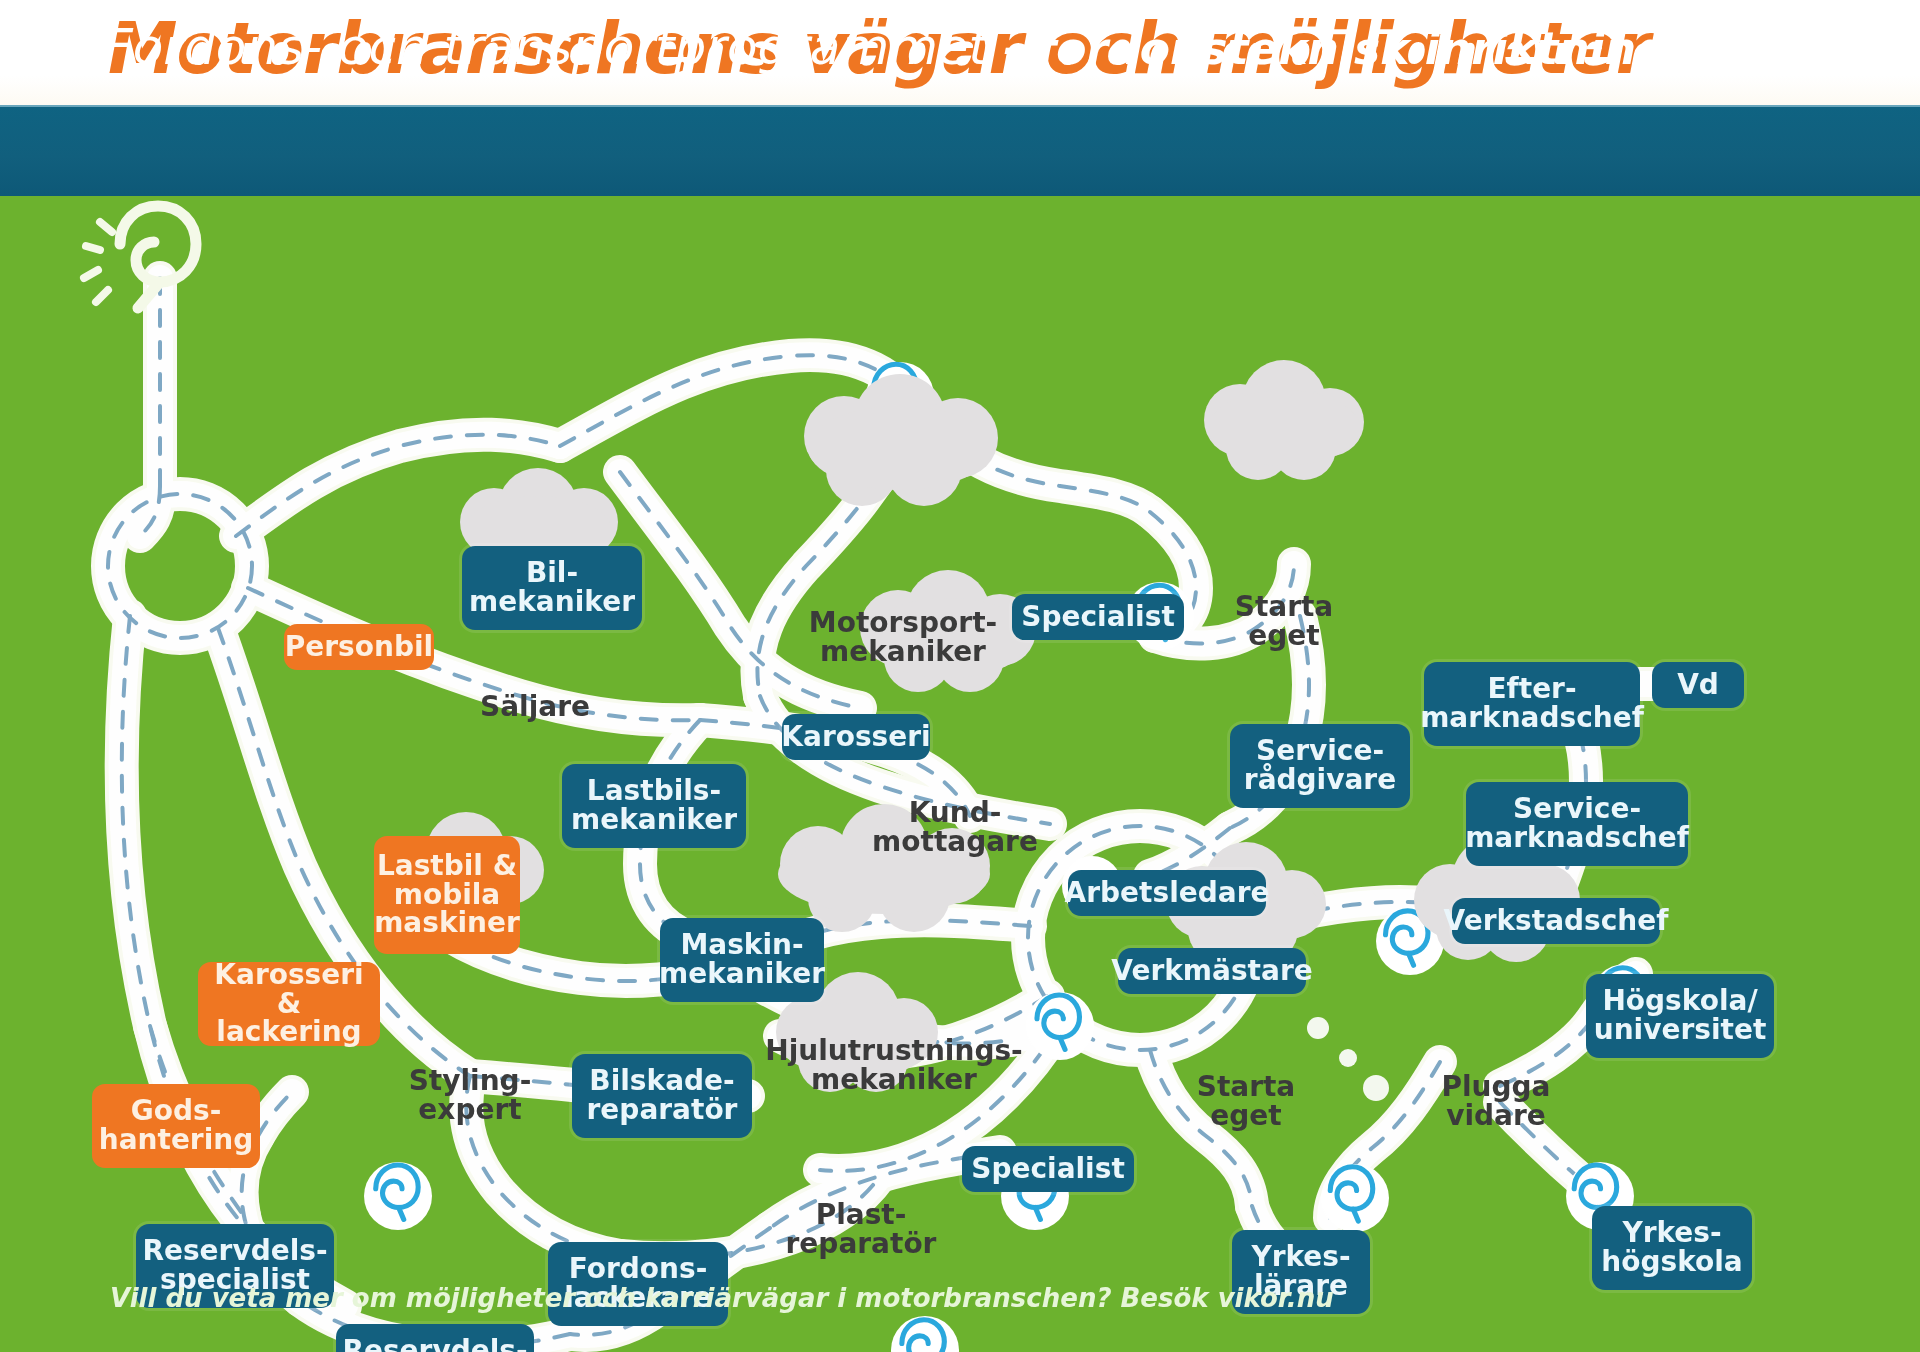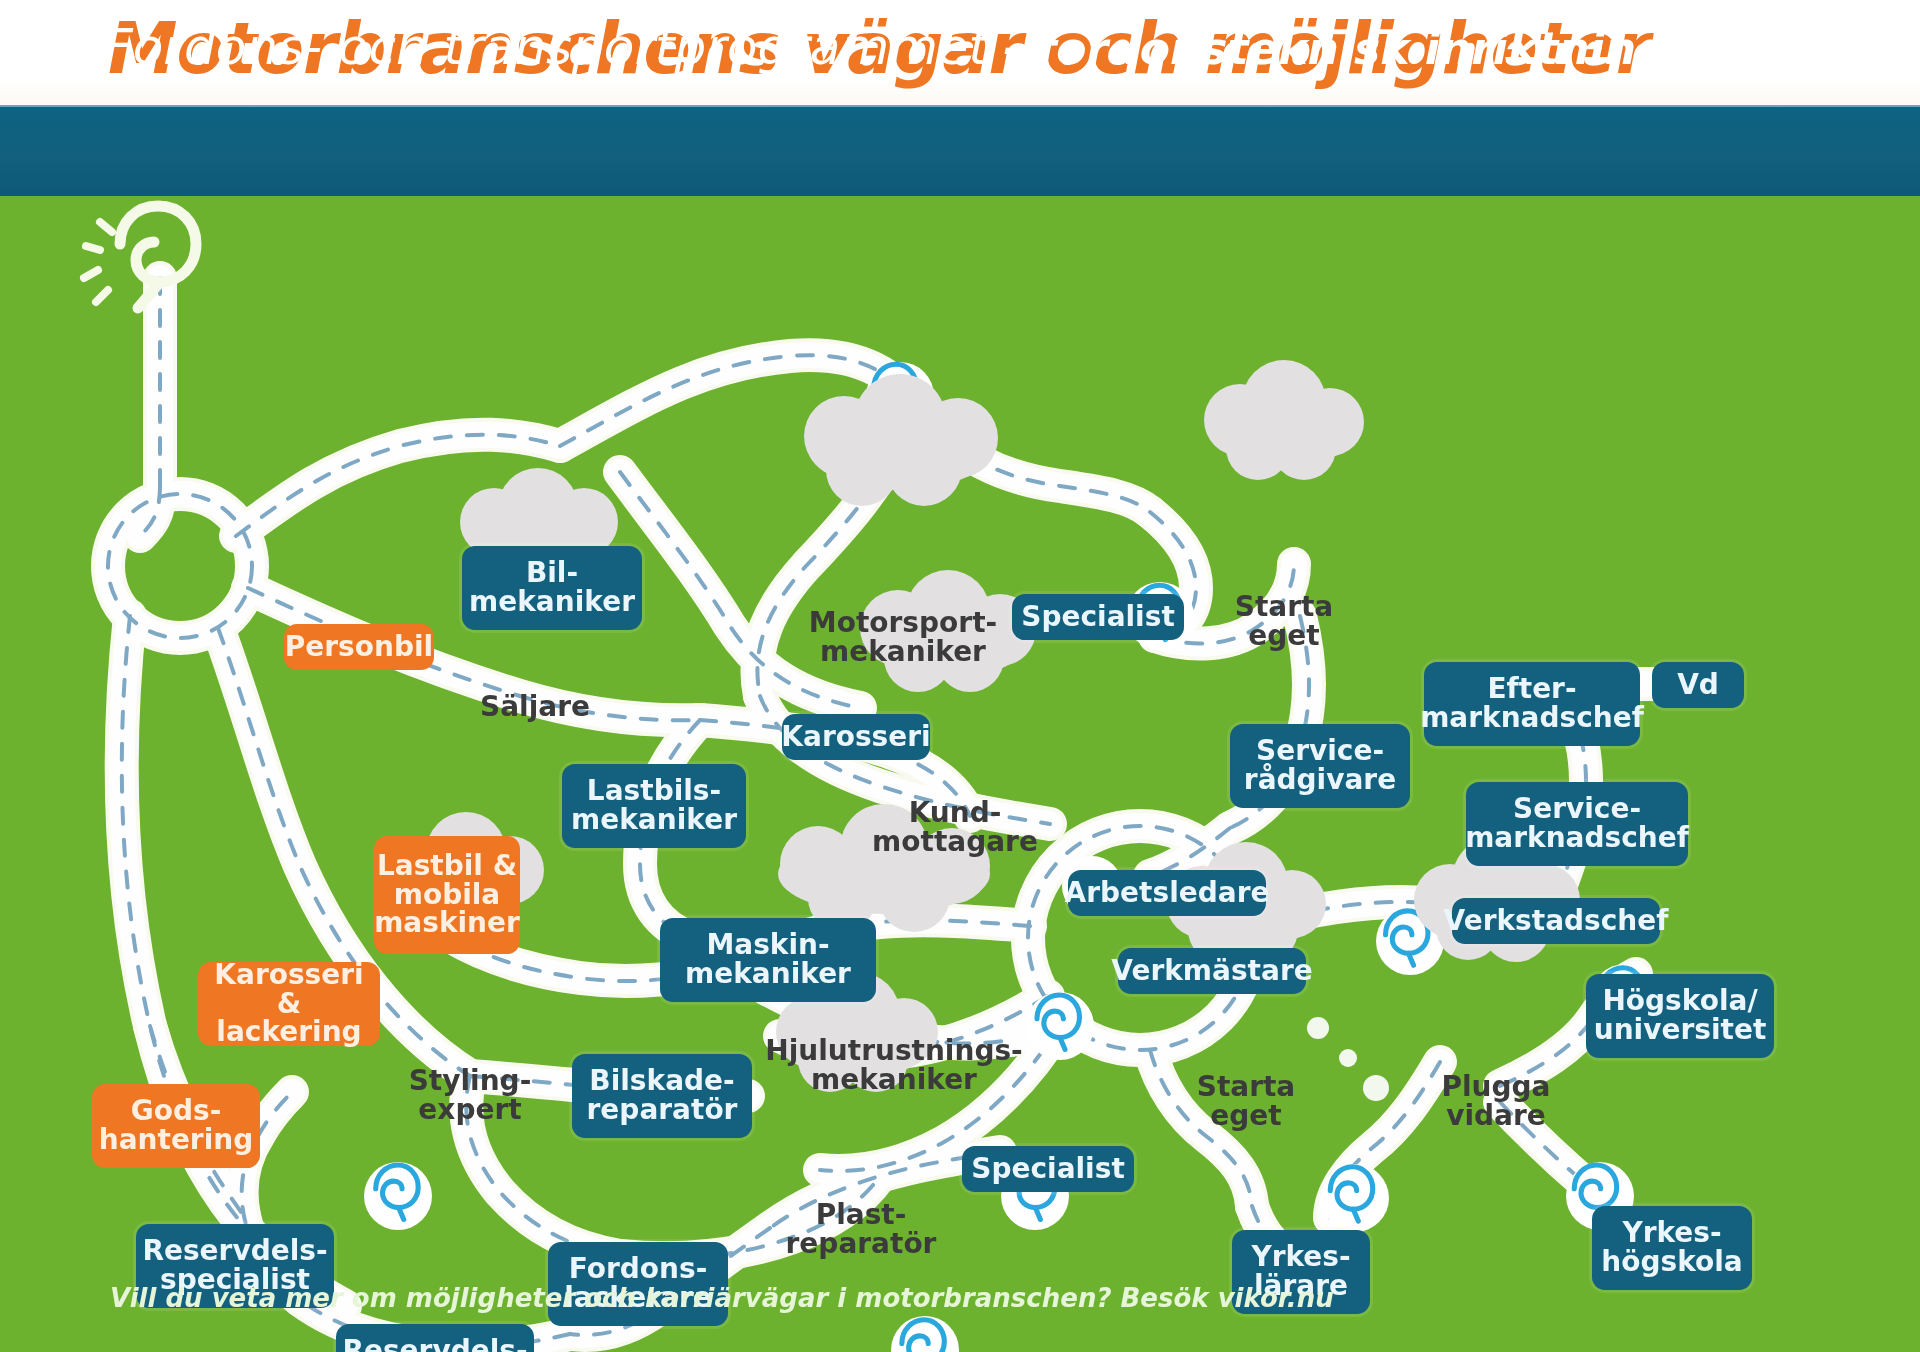--- a/index.html
+++ b/index.html
@@ -417,21 +417,21 @@
       <div class="node orange" style="left: 198px; top: 962px; width: 182px; height: 84px;"><span>Karosseri
 &amp; lackering</span></div>
       <div class="node orange" style="left: 92px; top: 1084px; width: 168px; height: 84px;"><span>Gods-
 hantering</span></div>
       <div class="node blue" style="left: 462px; top: 546px; width: 180px; height: 84px;"><span>Bil-
 mekaniker</span></div>
       <div class="node blue" style="left: 562px; top: 764px; width: 184px; height: 84px;"><span>Lastbils-
 mekaniker</span></div>
       <div class="node blue" style="left: 782px; top: 714px; width: 148px; height: 46px;"><span>Karosseri</span></div>
       <div class="node blue" style="left: 1012px; top: 594px; width: 172px; height: 46px;"><span>Specialist</span></div>
-      <div class="node blue" style="left: 660px; top: 918px; width: 216px; height: 84px;"><span>Maskin-
+      <div class="node blue" style="left: 660px; top: 918px; width: 164px; height: 84px;"><span>Maskin-
 mekaniker</span></div>
       <div class="node blue" style="left: 1068px; top: 870px; width: 198px; height: 46px;"><span>Arbetsledare</span></div>
       <div class="node blue" style="left: 1118px; top: 948px; width: 188px; height: 46px;"><span>Verkmästare</span></div>
       <div class="node blue" style="left: 1230px; top: 724px; width: 180px; height: 84px;"><span>Service-
 rådgivare</span></div>
       <div class="node blue" style="left: 1424px; top: 662px; width: 216px; height: 84px;"><span>Efter-
 marknadschef</span></div>
       <div class="node blue" style="left: 1652px; top: 662px; width: 92px; height: 46px;"><span>Vd</span></div>
       <div class="node blue" style="left: 1466px; top: 782px; width: 222px; height: 84px;"><span>Service-
 marknadschef</span></div>

